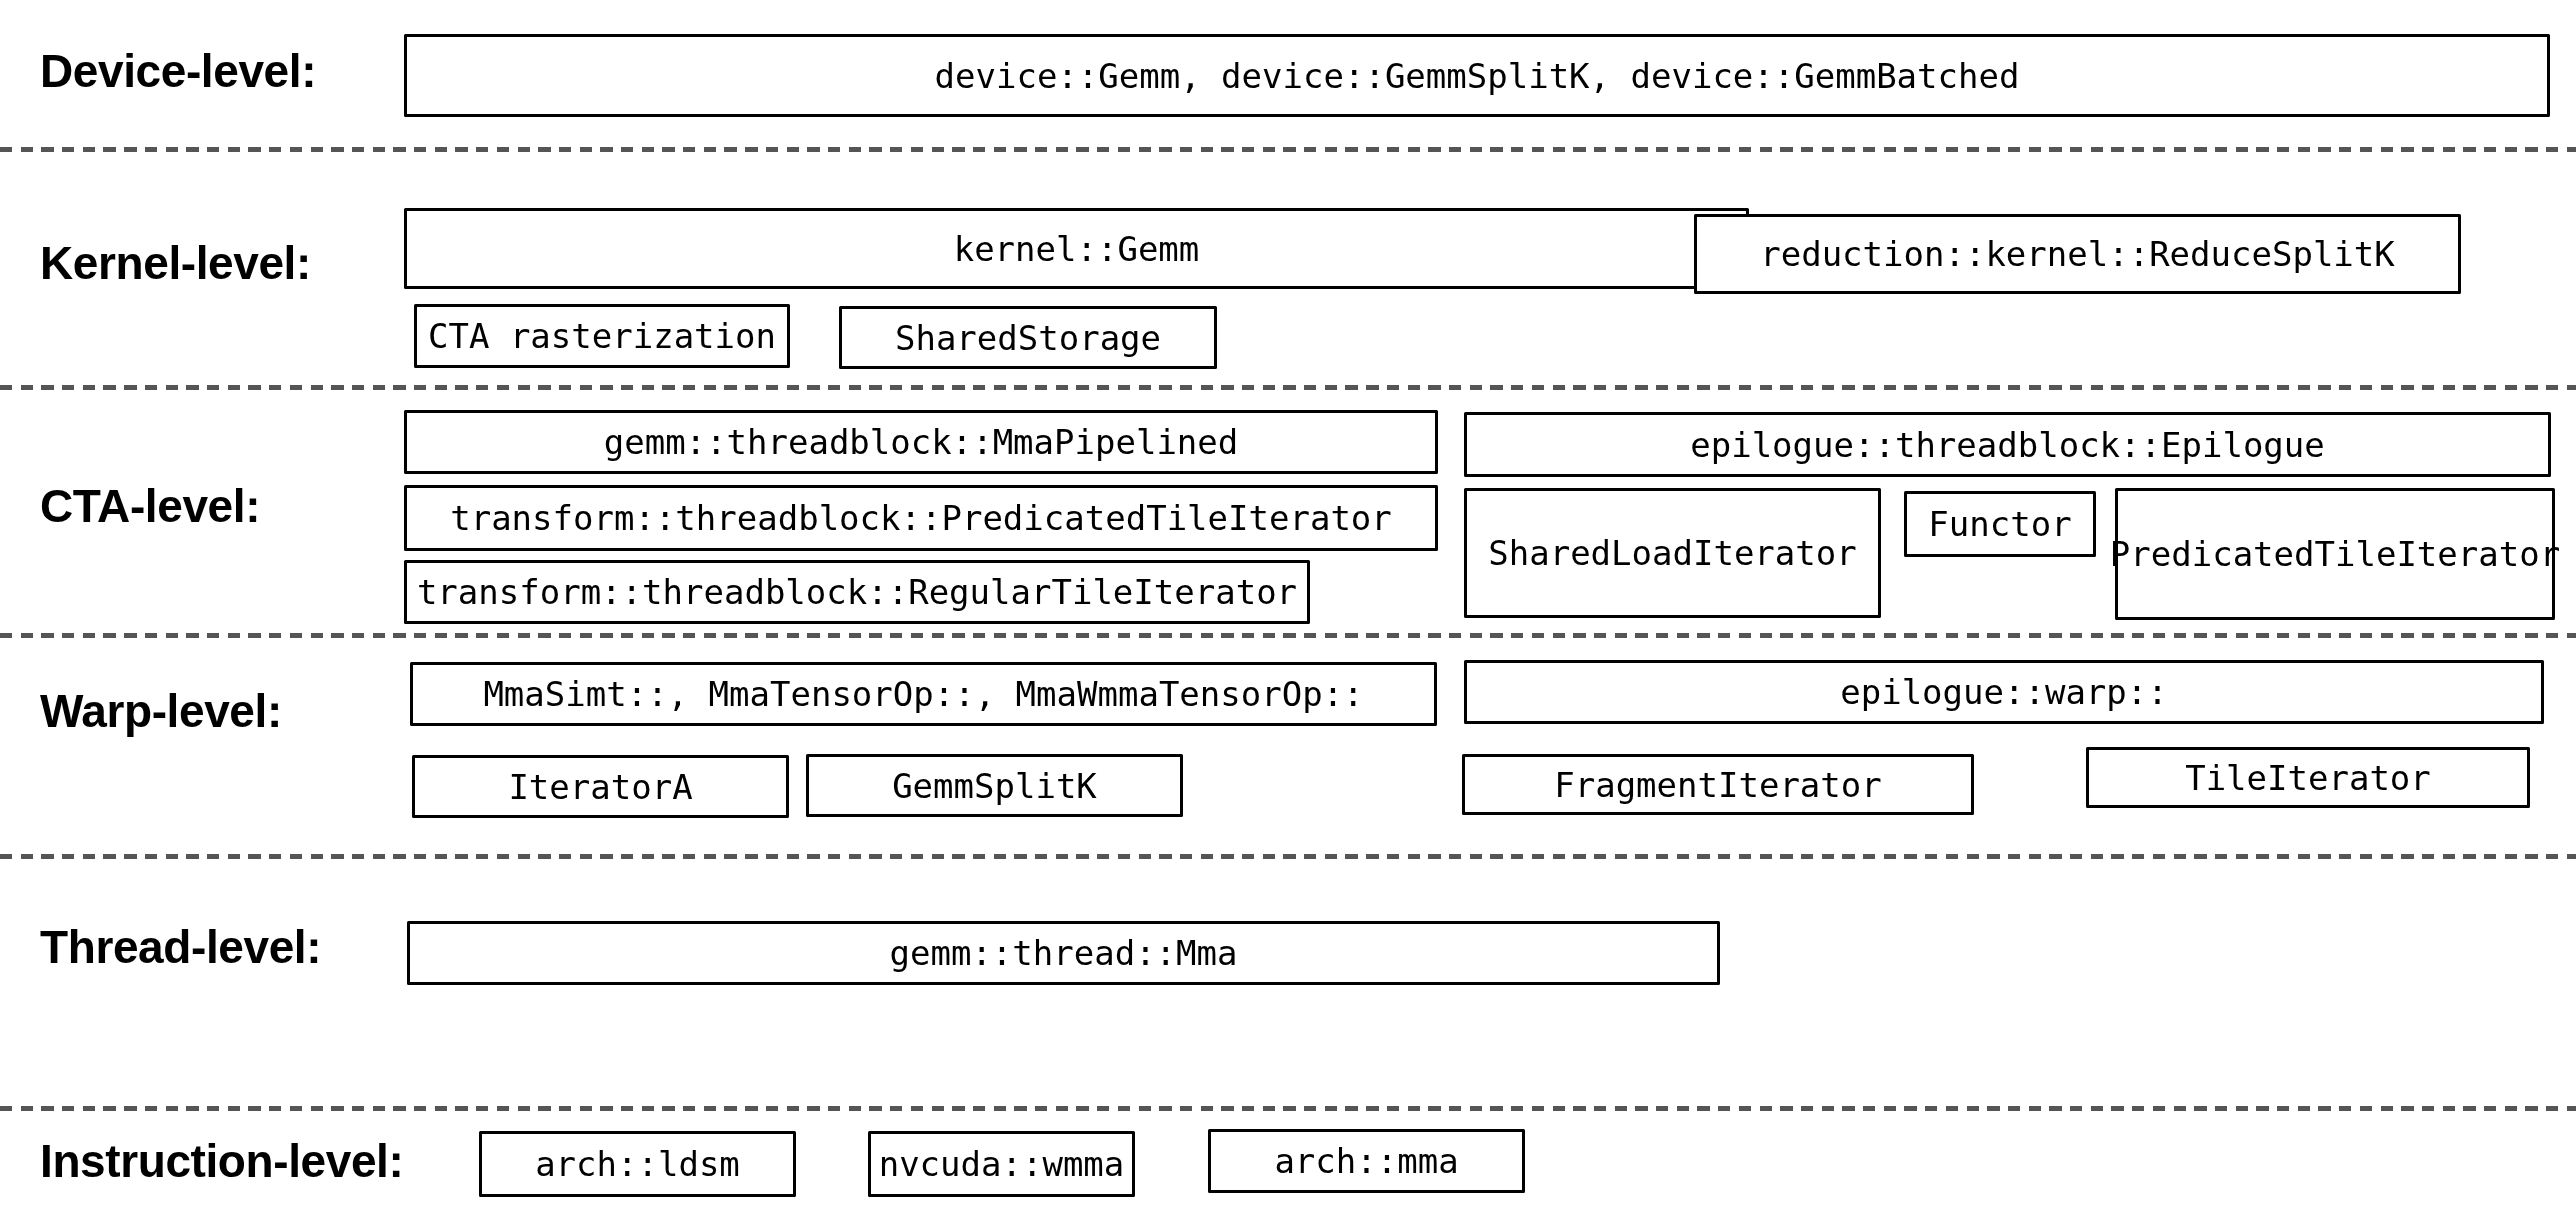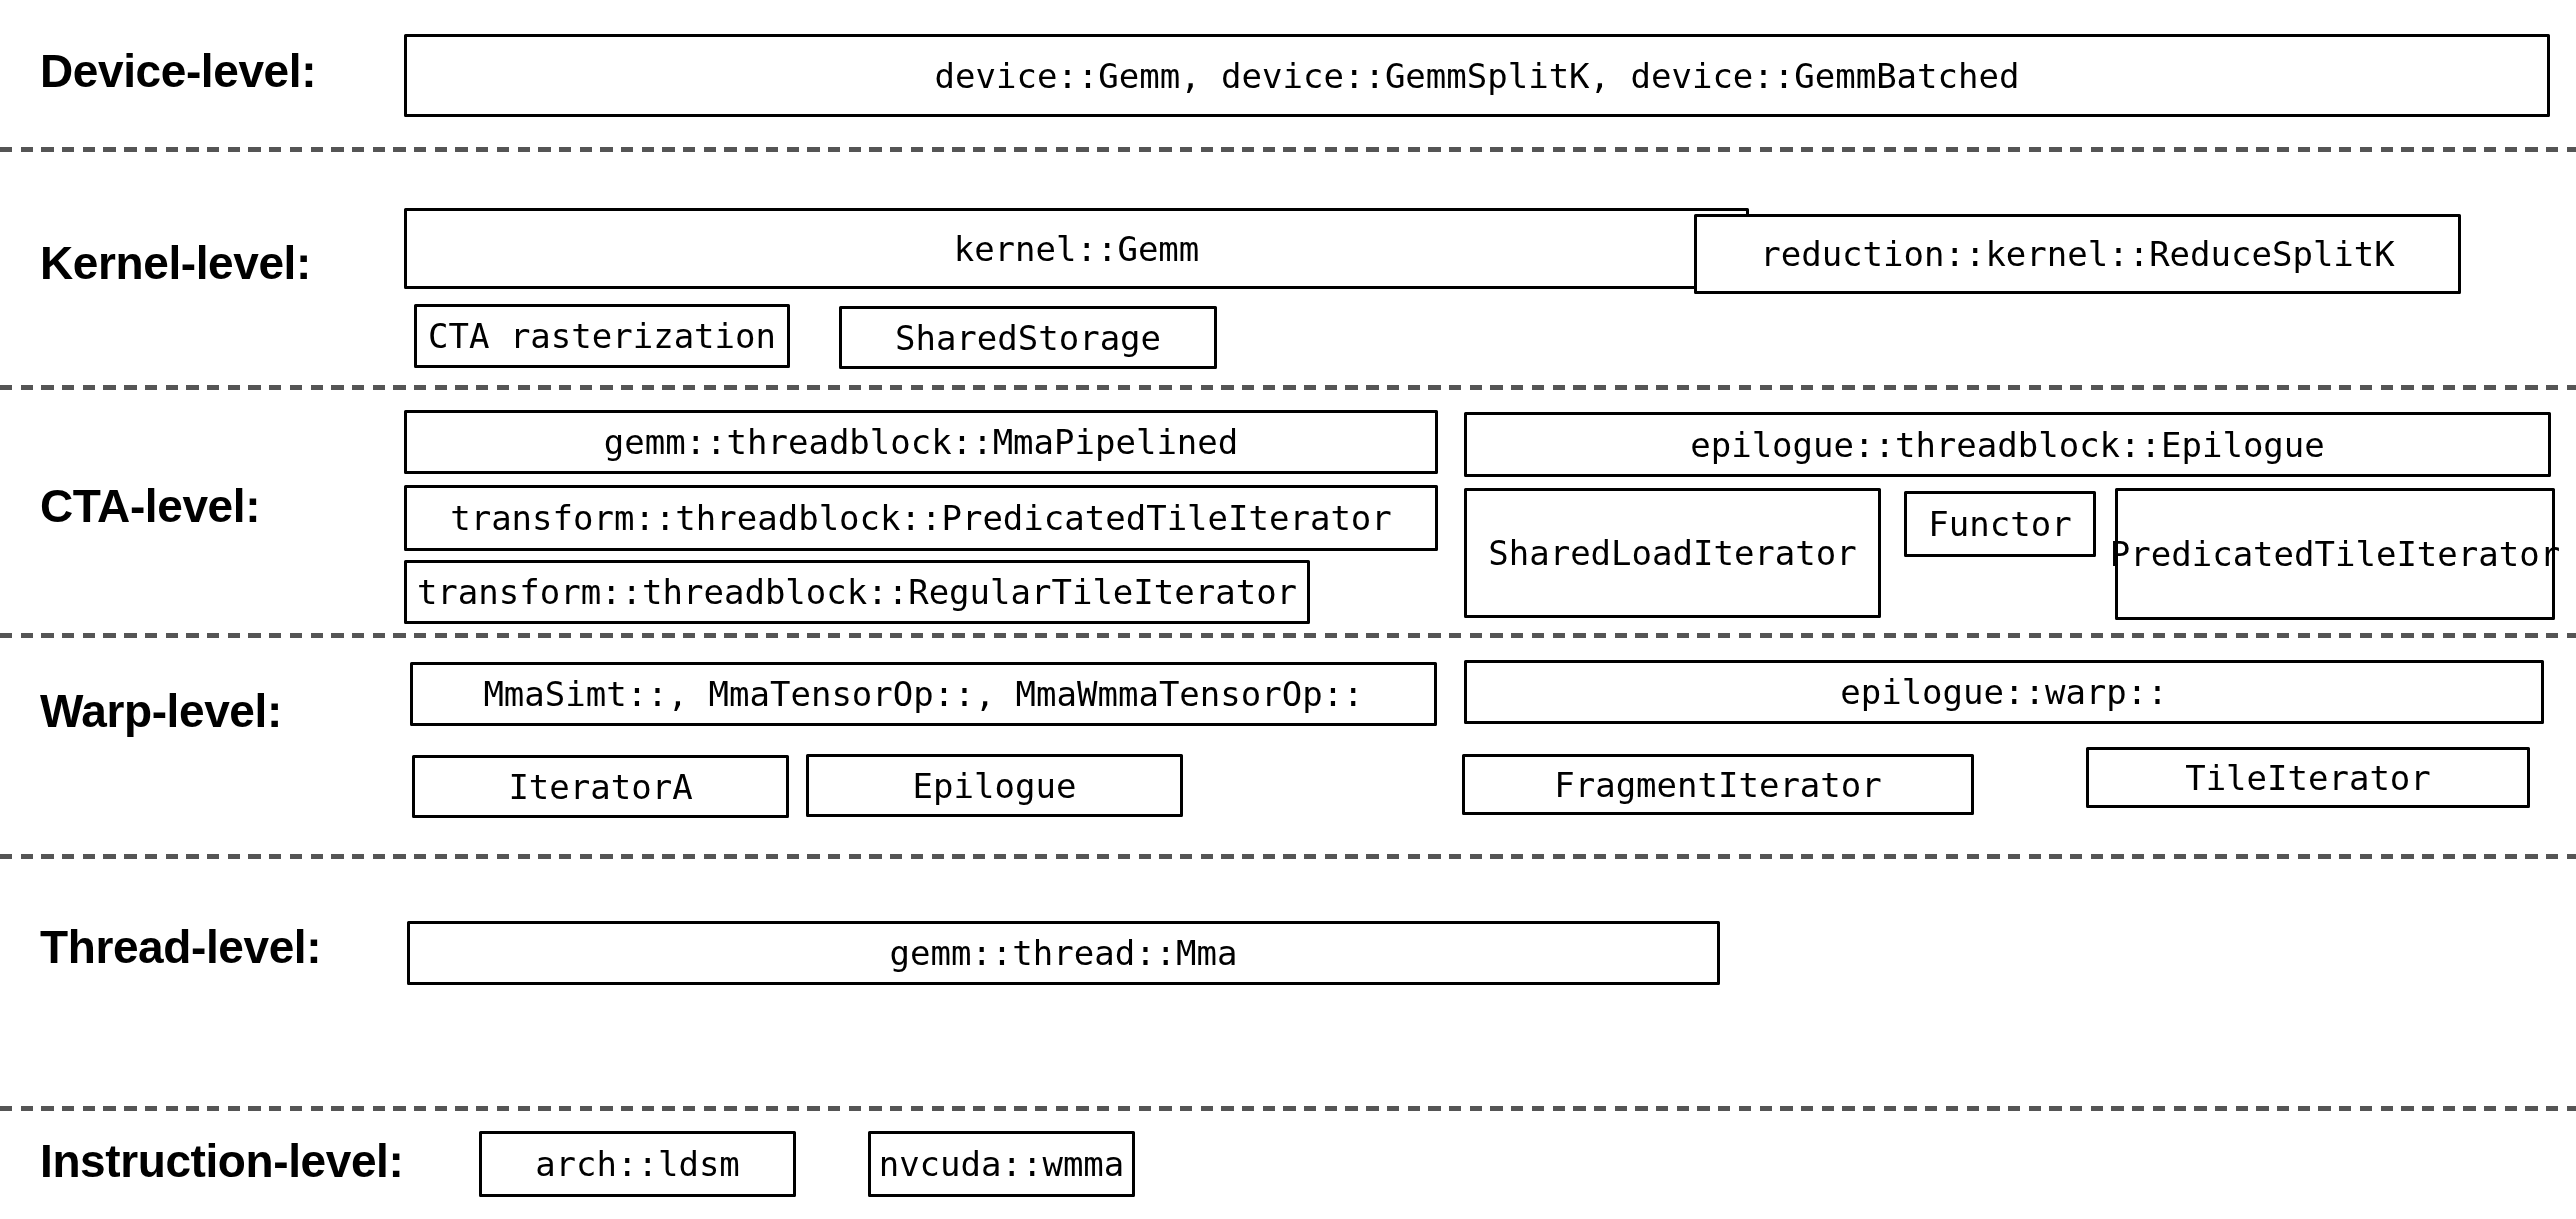--- a/index.html
+++ b/index.html
@@ -79,27 +79,28 @@
   <div class="box" style="left:1464px;top:412px;width:1087px;height:65px">epilogue::threadblock::Epilogue</div>
   <div class="box" style="left:1464px;top:488px;width:417px;height:130px">SharedLoadIterator</div>
   <div class="box" style="left:1904px;top:491px;width:192px;height:66px">Functor</div>
   <div class="box" style="left:2115px;top:488px;width:440px;height:132px">PredicatedTileIterator</div>
 
   <div class="divider" style="top:633px"></div>
 
   <div class="box" style="left:410px;top:662px;width:1027px;height:64px">MmaSimt::, MmaTensorOp::, MmaWmmaTensorOp::</div>
   <div class="box" style="left:1464px;top:660px;width:1080px;height:64px">epilogue::warp::</div>
   <div class="box" style="left:412px;top:755px;width:377px;height:63px">IteratorA</div>
-  <div class="box" style="left:806px;top:754px;width:377px;height:63px">Epilogue</div>
+  <div class="box" style="left:806px;top:754px;width:377px;height:63px">GemmSplitK</div>
   <div class="box" style="left:1462px;top:754px;width:512px;height:61px">FragmentIterator</div>
   <div class="box" style="left:2086px;top:747px;width:444px;height:61px">TileIterator</div>
 
   <div class="divider" style="top:854px"></div>
 
   <div class="box" style="left:407px;top:921px;width:1313px;height:64px">gemm::thread::Mma</div>
 
   <div class="divider" style="top:1106px"></div>
 
   <div class="box" style="left:479px;top:1131px;width:317px;height:66px">arch::ldsm</div>
   <div class="box" style="left:868px;top:1131px;width:267px;height:66px">nvcuda::wmma</div>
+  <div class="box" style="left:1208px;top:1129px;width:317px;height:64px">arch::mma</div>
 
 </div>
 
 
 </body></html>

